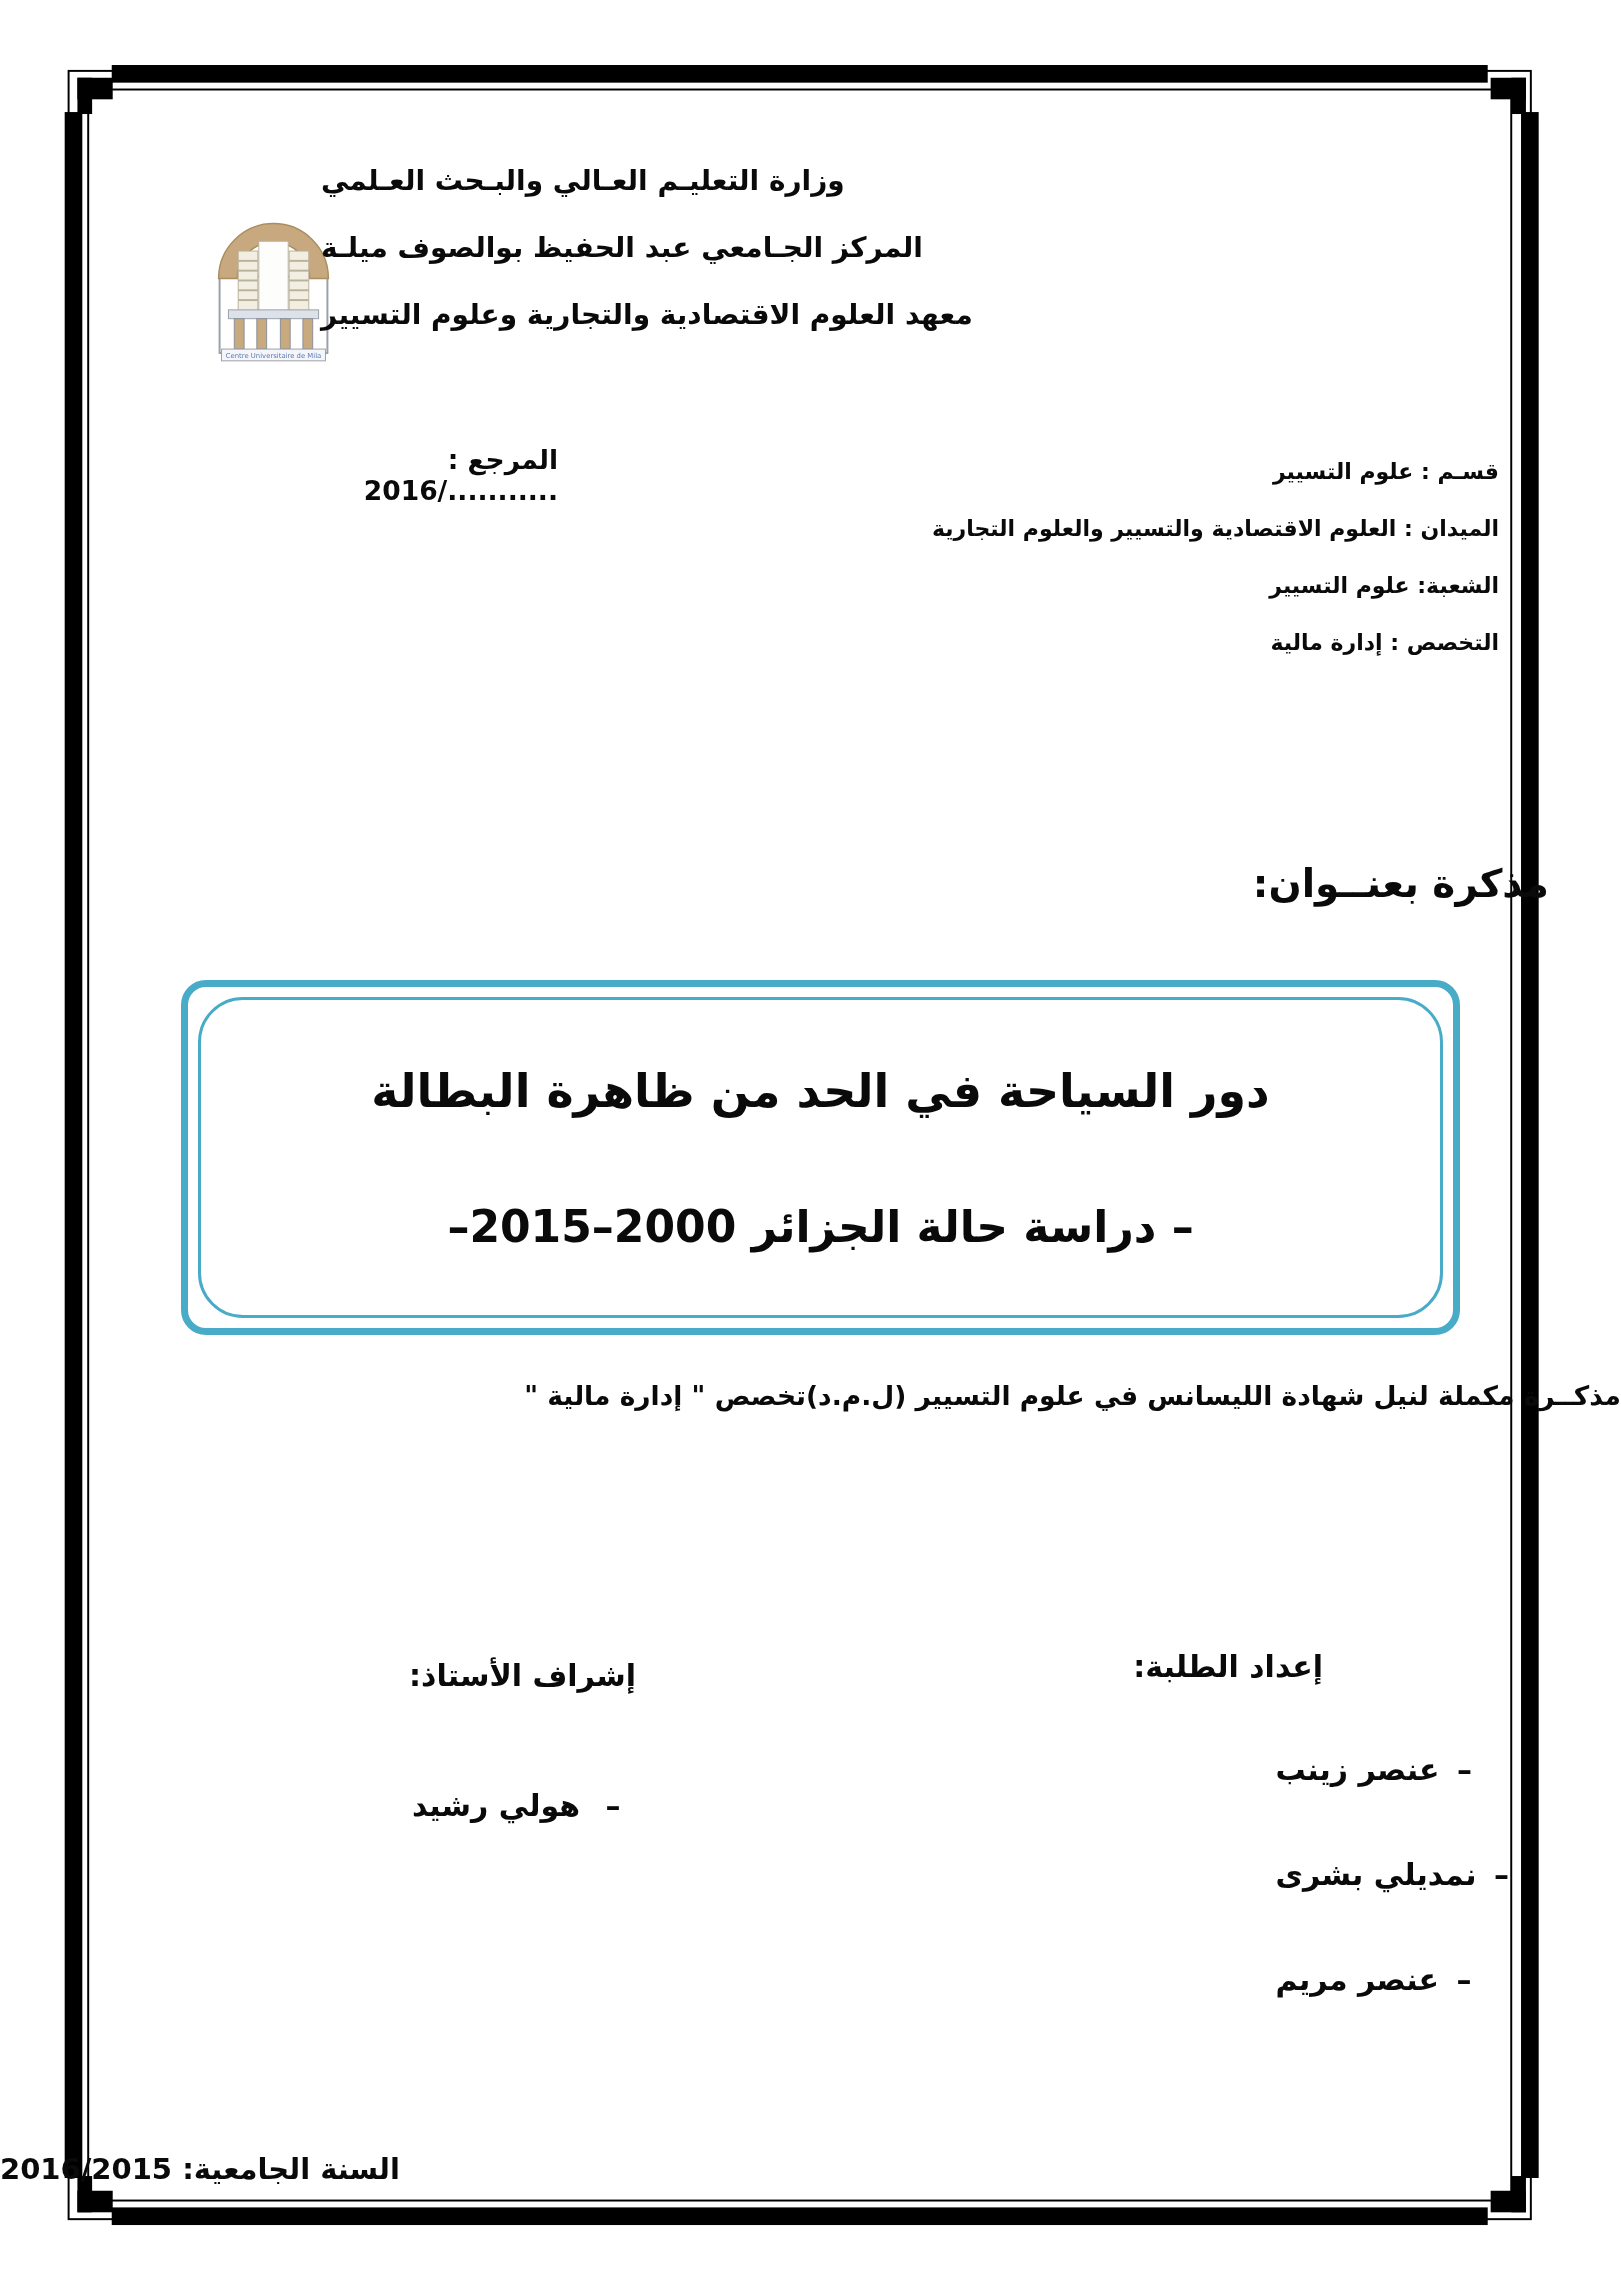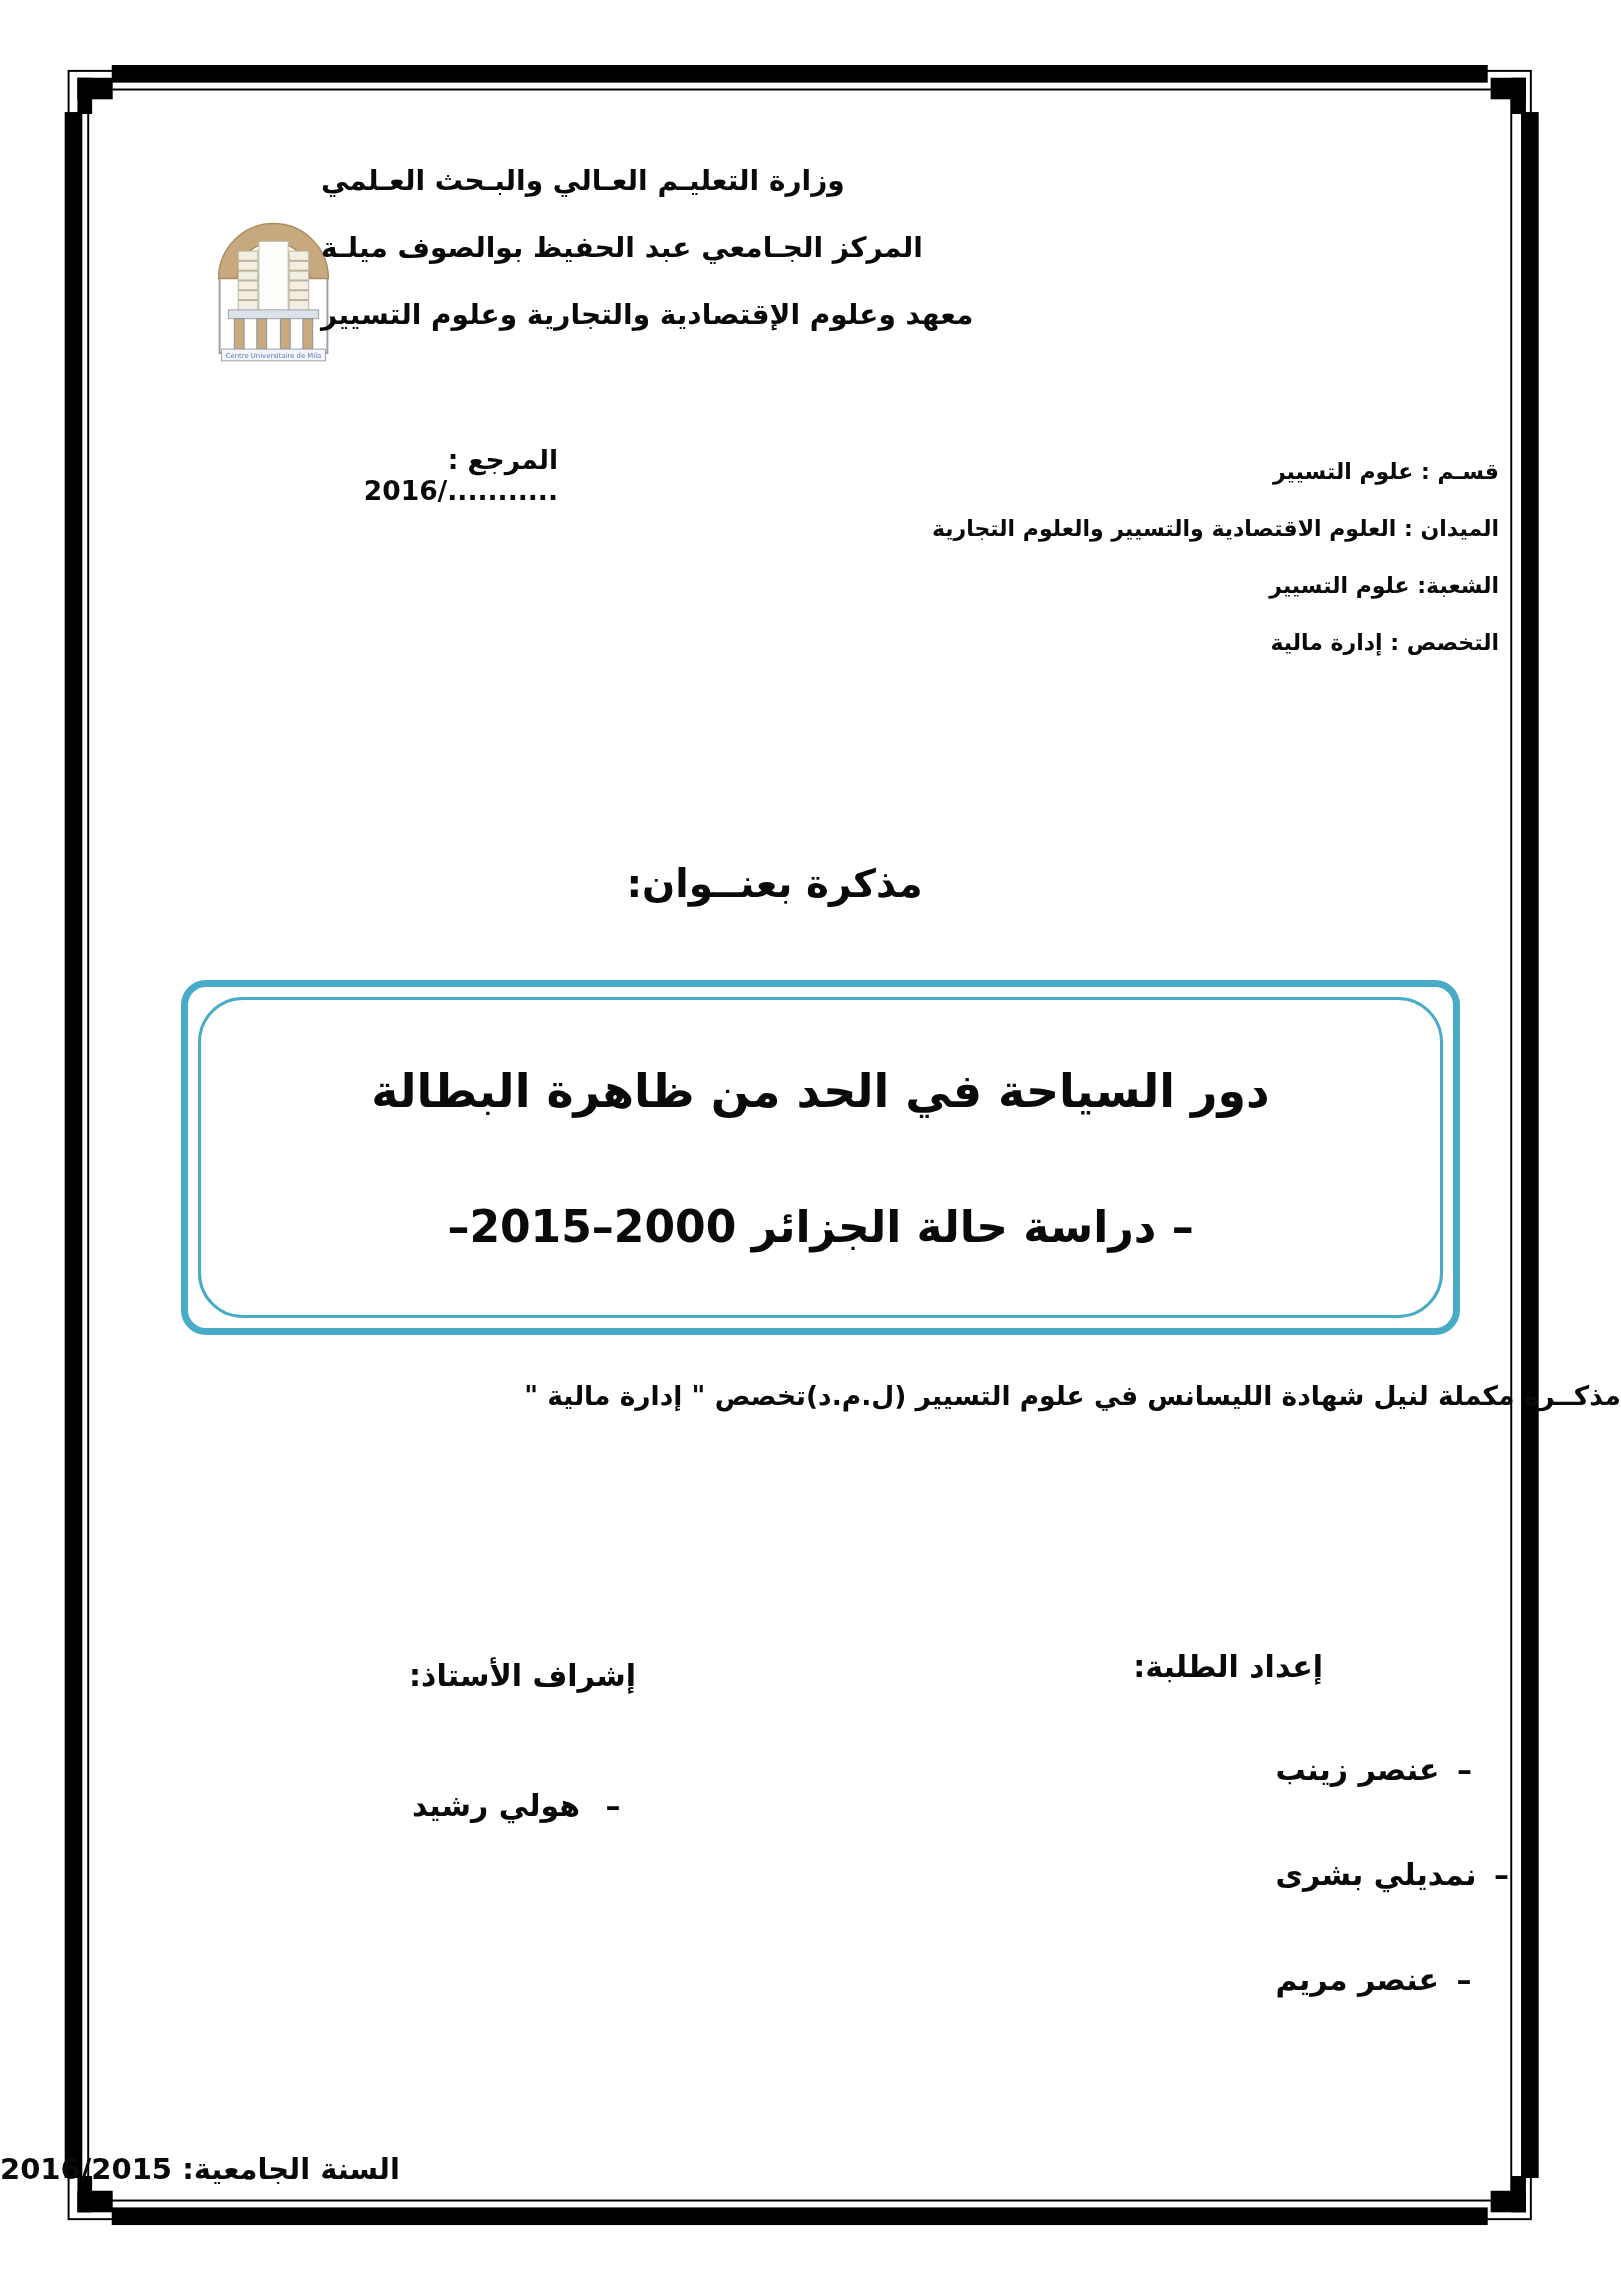--- a/index.html
+++ b/index.html
@@ -27,21 +27,21 @@
     text-align:right;font-size:22px;font-weight:700;line-height:57px;
   }
 
   .reference{
     position:absolute;top:444px;left:274px;width:284px;
     font-size:26.5px;font-weight:700;text-align:right;
   }
 
   .memo-heading{
     position:absolute;top:861px;left:0;width:1549px;
-    text-align:center;font-size:39px;font-weight:700;
+    font-size:39px;font-weight:700;
   }
 
   .title-box{
     position:absolute;left:181px;top:980px;width:1279px;height:355px;
     box-sizing:border-box;
     border:7.8px solid var(--accent);
     border-radius:25px;
     padding:10px;
     background:#ffffff;
   }
@@ -138,21 +138,21 @@
       <rect x="83" y="127" width="10" height="31"></rect>
       <rect x="106" y="127" width="10" height="31"></rect>
     </g>
     <rect x="23" y="158" width="106" height="12" fill="#f4f6fa" stroke="#9aa0a8" stroke-width="1"></rect>
     <text x="76" y="167" font-size="7" fill="#5b79b5" text-anchor="middle">Centre Universitaire de Mila</text>
   </svg>
 
   <div class="header">
     <div>وزارة التعليـم العـالي والبـحث العـلمي</div>
     <div>المركز الجـامعي عبد الحفيظ بوالصوف ميلـة</div>
-    <div>معهد وعلوم الإقتصادية والتجارية وعلوم التسيير</div>
+    <div>معهد العلوم الاقتصادية والتجارية وعلوم التسيير</div>
   </div>
 
   <div class="info-block">
     <div>قسـم : علوم التسيير</div>
     <div>الميدان : العلوم الاقتصادية والتسيير والعلوم التجارية</div>
     <div>الشعبة: علوم التسيير</div>
     <div>التخصص : إدارة مالية</div>
   </div>
 
   <div class="reference">المرجع : .........../2016</div>

